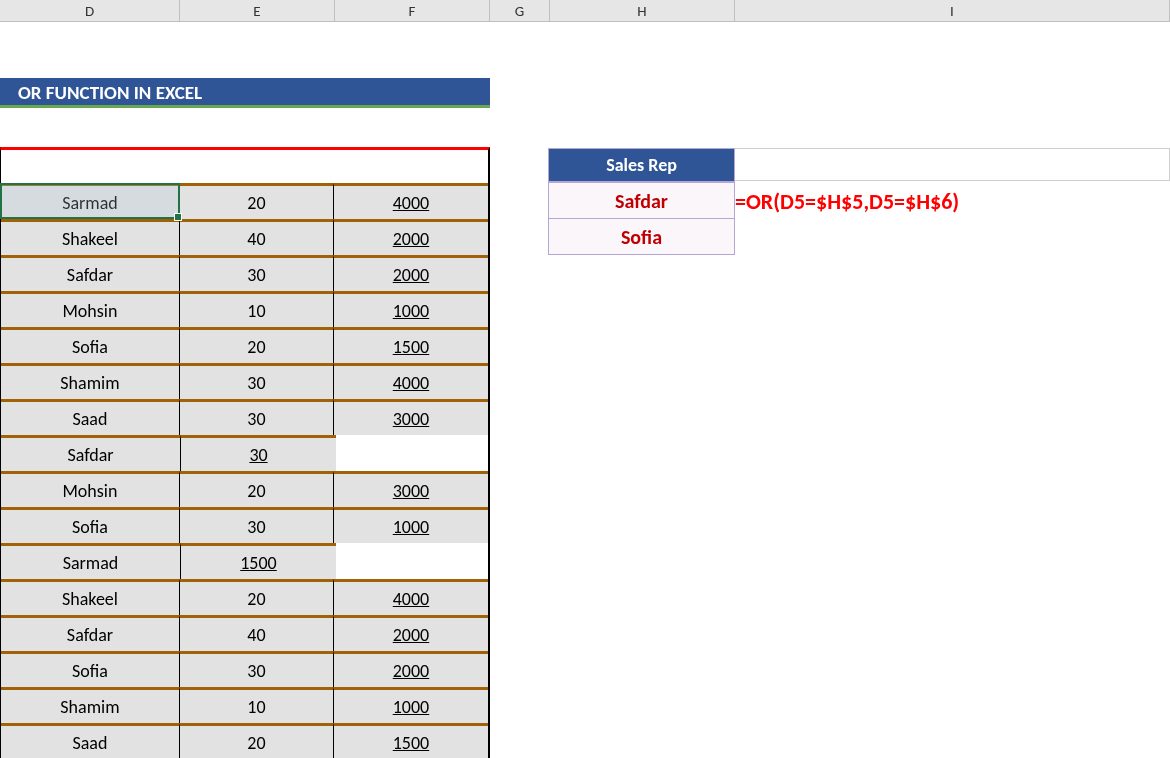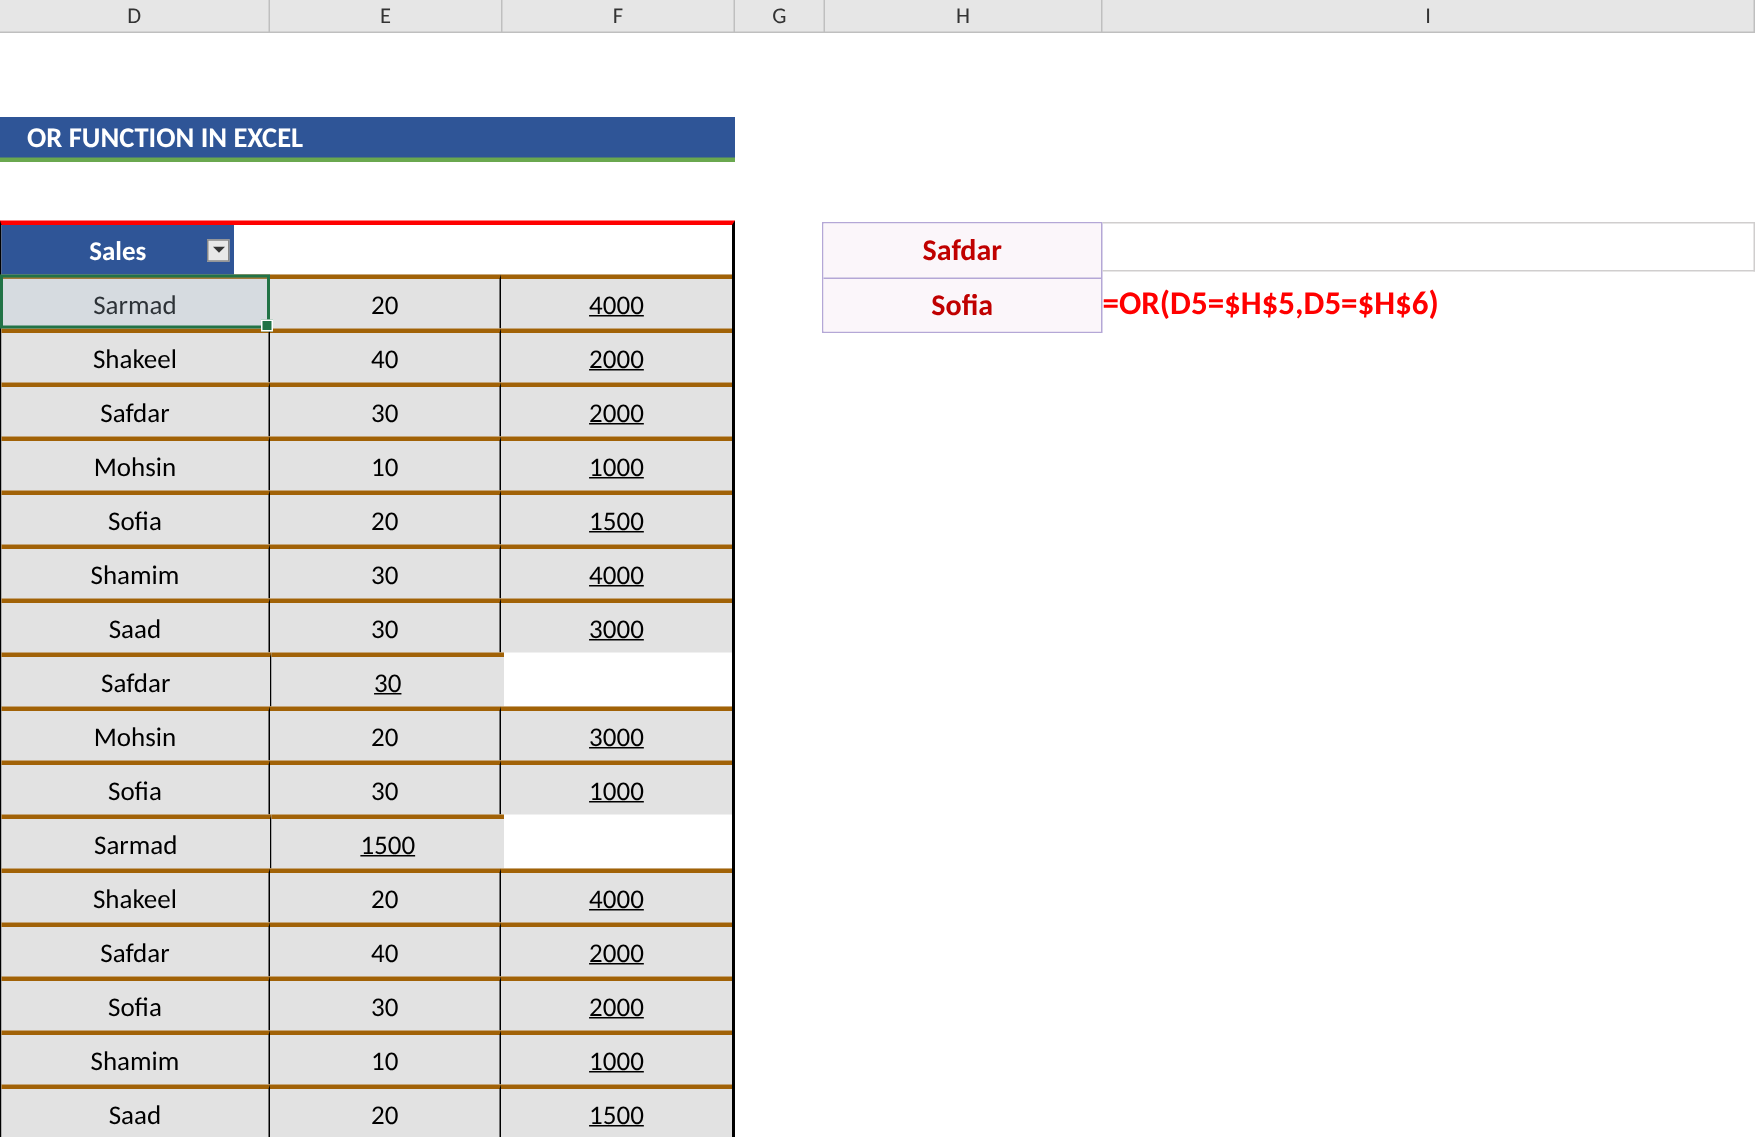--- a/index.html
+++ b/index.html
@@ -213,24 +213,20 @@
     <div class="col-header col-F">F</div>
     <div class="col-header col-G">G</div>
     <div class="col-header col-H">H</div>
     <div class="col-header col-I">I</div>
   </div>
 
   <div class="title-banner">OR FUNCTION IN EXCEL</div>
 
   <div class="data-table">
     <div class="dt-head">
-      <div class="dt-head-cell col-F">
-        <span>Sales</span>
-        <span class="filter-btn"></span>
-      </div>
     </div>
 
     <div id="rows-container">
         <div class="dt-row">
           <div class="dt-cell col-D">Sarmad</div>
           <div class="dt-cell col-E">20</div>
           <div class="dt-cell col-F">4000</div>
         </div>
         <div class="dt-row">
           <div class="dt-cell col-D">Shakeel</div>
@@ -304,20 +300,21 @@
           <div class="dt-cell col-D">Saad</div>
           <div class="dt-cell col-E">20</div>
           <div class="dt-cell col-F">1500</div>
         </div>
       </div>
   </div>
 
   <div class="selected-cell"></div>
 
   <div class="rep-table">
+    <div class="rep-head">Sales Rep</div>
     <div class="rep-cell">Safdar</div>
     <div class="rep-cell">Sofia</div>
   </div>
 
   <div class="i-cell-border"></div>
 
   <div class="formula">=OR(D5=$H$5,D5=$H$6)</div>
 
 </div>
 

